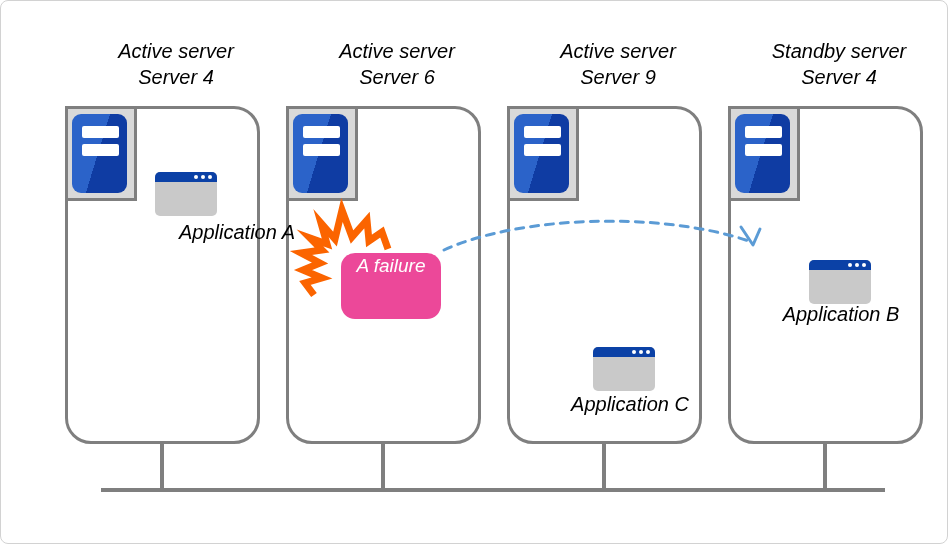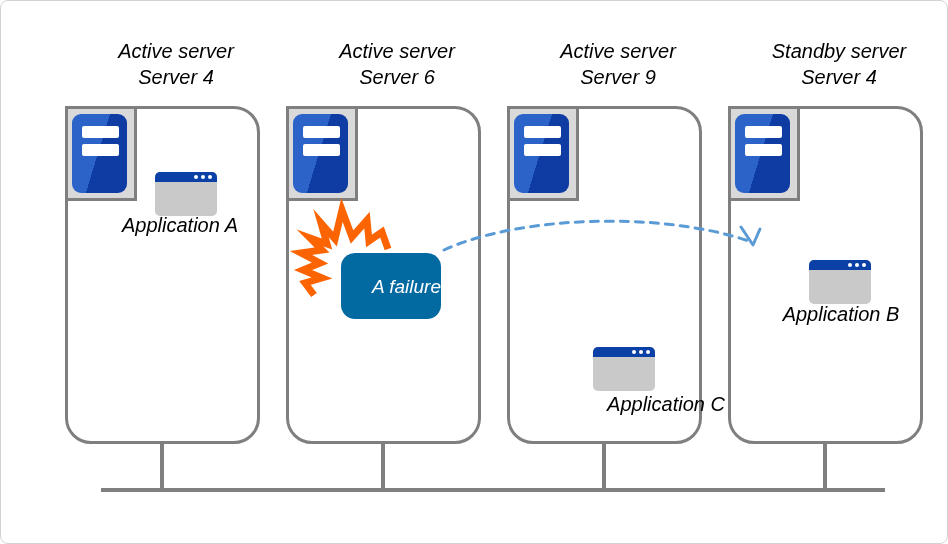--- a/index.html
+++ b/index.html
@@ -54,23 +54,23 @@
   .app-titlebar .dot { width:4px; height:4px; border-radius:50%; background:#fff; }
 
   .app-label {
     position:absolute; text-align:center; font-size:20px; line-height:24px;
     color:#000; white-space:pre;
   }
 
   
   .failure-box {
     position:absolute; left:340px; top:252px; width:100px; height:66px;
-    background:#0369a1; border-radius:14px;
+    background:#ec4899; border-radius:14px;
     color:#ffffff; font-size:19px; line-height:25px; text-align:center;
-    display:flex; flex-direction:column; justify-content:center;align-items:flex-end;
+    display:flex; justify-content:center;
   }
 
   
   .connector {
     position:absolute; top:441px; width:4px; height:48px; background:#7f7f7f;
   }
   .bus {
     position:absolute; left:100px; top:487px; width:784px; height:4px;
     background:#7f7f7f;
   }
@@ -132,30 +132,30 @@
     </div>
   </div>
 
   <div class="app-icon" style="left:154px; top:171px;">
     <div class="app-titlebar">
       <div class="dot"></div>
       <div class="dot"></div>
       <div class="dot"></div>
     </div>
   </div>
-  <div class="app-label" style="left:64px; top:212px; width:230px;">Application A</div>
+  <div class="app-label" style="left:64px; top:219px; width:230px;text-align:right;">Application A</div>
 
   <div class="app-icon" style="left:592px; top:346px;">
     <div class="app-titlebar">
       <div class="dot"></div>
       <div class="dot"></div>
       <div class="dot"></div>
     </div>
   </div>
-  <div class="app-label" style="left:536px; top:391px; width:234px;padding-left:12px;">Application C</div>
+  <div class="app-label" style="left:500px; top:391px; width:234px;padding-left:12px;">Application C</div>
 
   <div class="app-icon" style="left:808px; top:259px;">
     <div class="app-titlebar">
       <div class="dot"></div>
       <div class="dot"></div>
       <div class="dot"></div>
     </div>
   </div>
   <div class="app-label" style="left:727px; top:301px; width:226px;">Application B</div>
 

